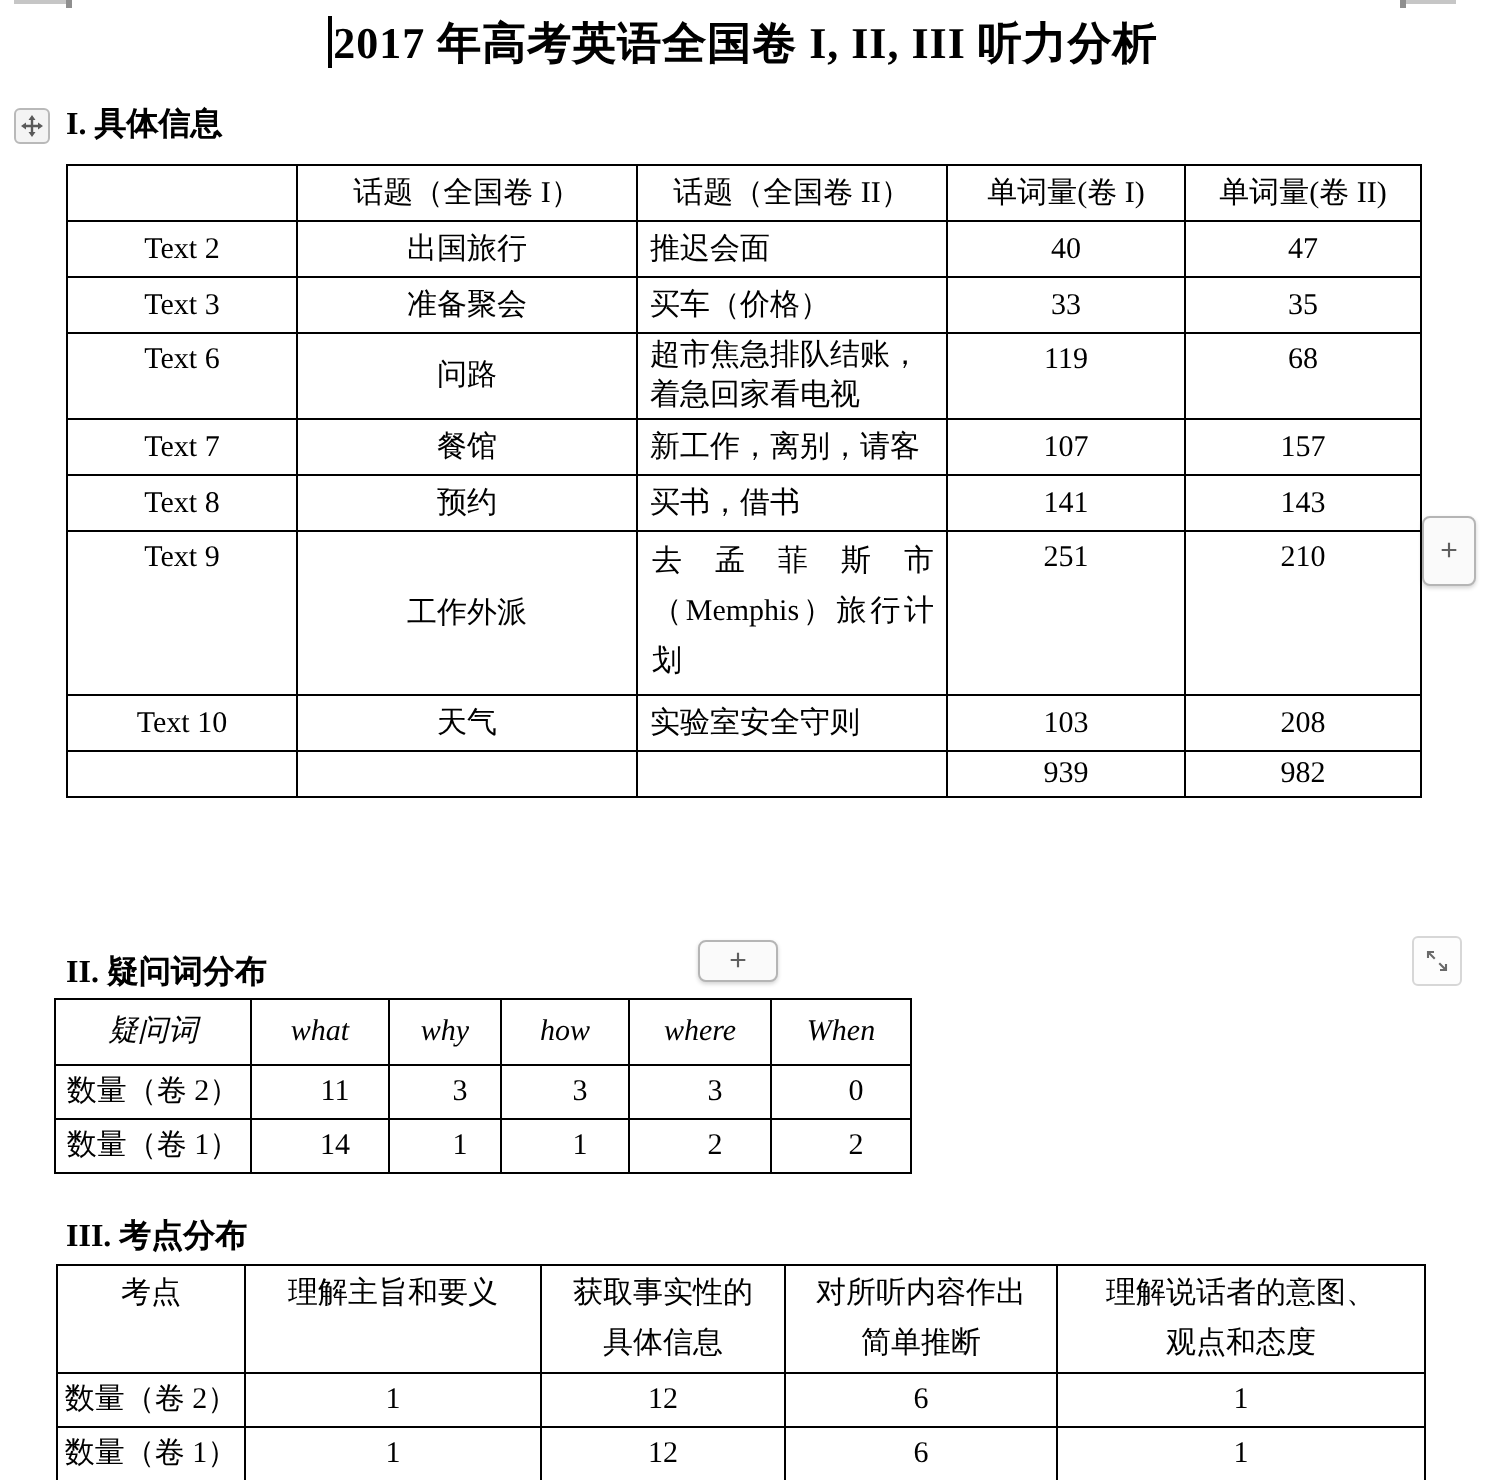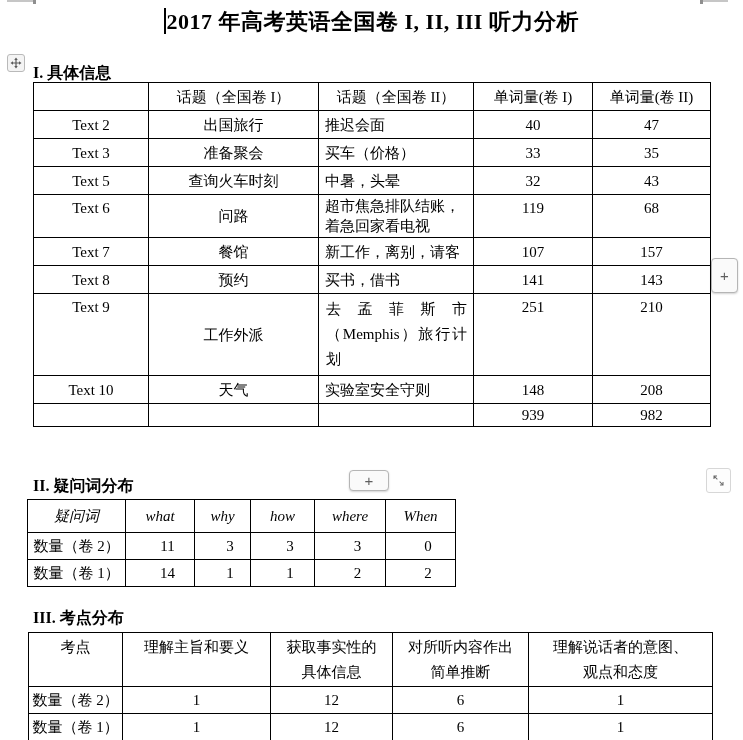--- a/index.html
+++ b/index.html
@@ -61,21 +61,21 @@
 <div class="edge-tick" style="left:700px;"></div>
 
 <div class="title-row"><span class="caret"></span><span>2017 年高考英语全国卷 I, II, III 听力分析</span></div>
 
 <button class="move-handle">
   <svg width="12" height="12" viewBox="0 0 24 24">
     <path d="M12 1 L15.5 6 H13.2 V10.8 H18 V8.5 L23 12 L18 15.5 V13.2 H13.2 V18 H15.5 L12 23 L8.5 18 H10.8 V13.2 H6 V15.5 L1 12 L6 8.5 V10.8 H10.8 V6 H8.5 Z" fill="#5a5a5a"></path>
   </svg>
 </button>
 
-<div class="heading" style="left:33px;top:63px;">I. 具体信息</div>
+<div class="heading" style="left:33px;top:52px;">I. 具体信息</div>
 
 <table class="abs" style="left:33px;top:82px;">
   <colgroup>
     <col style="width:115px">
       <col style="width:170px">
       <col style="width:155px">
     <col style="width:119px">
       <col style="width:118px">
   </colgroup>
   <tbody>
@@ -93,27 +93,20 @@
     <td class="c">40</td>
     <td class="c">47</td>
   </tr>
   <tr class="h28">
     <td class="c">Text 3</td>
     <td class="c">准备聚会</td>
     <td class="l">买车（价格）</td>
     <td class="c">33</td>
     <td class="c">35</td>
   </tr>
-  <tr class="h28">
-    <td class="c">Text 5</td>
-    <td class="c">查询火车时刻</td>
-    <td class="l">中暑，头晕</td>
-    <td class="c">32</td>
-    <td class="c">43</td>
-  </tr>
   <tr class="h42">
     <td class="c top">Text 6</td>
     <td class="c">问路</td>
     <td class="l">超市焦急排队结账，着急回家看电视</td>
     <td class="c top">119</td>
     <td class="c top">68</td>
   </tr>
   <tr class="h28">
     <td class="c">Text 7</td>
     <td class="c">餐馆</td>
@@ -132,21 +125,21 @@
     <td class="c top">Text 9</td>
     <td class="c">工作外派</td>
     <td class="j">去孟菲斯市（Memphis）旅行计划</td>
     <td class="c top">251</td>
     <td class="c top">210</td>
   </tr>
   <tr class="h28">
     <td class="c">Text 10</td>
     <td class="c">天气</td>
     <td class="l">实验室安全守则</td>
-    <td class="c">148</td>
+    <td class="c">103</td>
     <td class="c">208</td>
   </tr>
   <tr class="h22">
     <td class="c"></td>
     <td class="c"></td>
     <td class="l"></td>
     <td class="c">939</td>
     <td class="c">982</td>
   </tr>
 </tbody>

